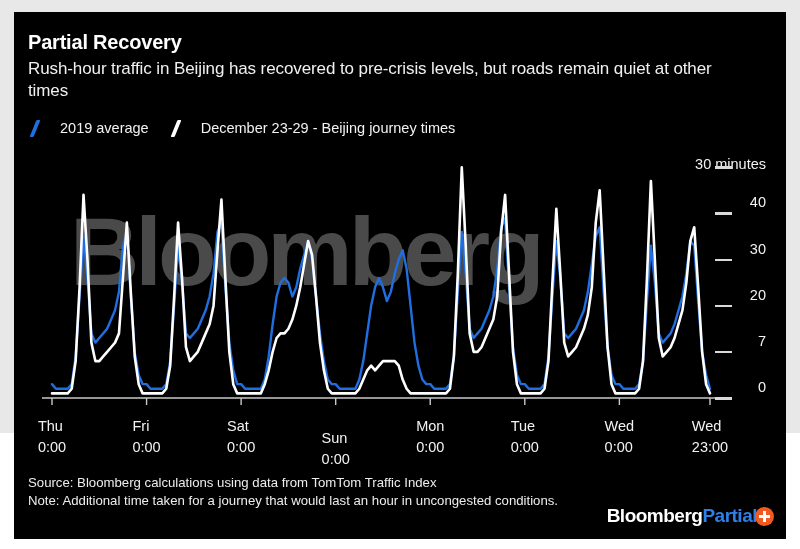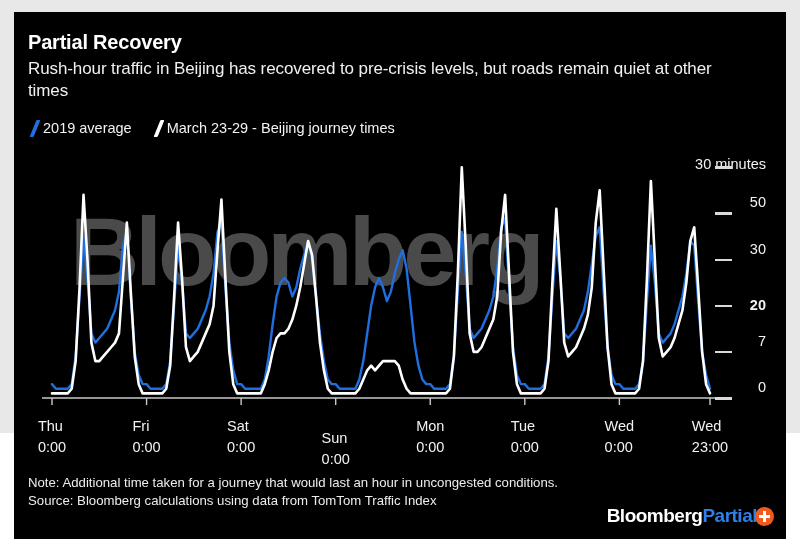--- a/index.html
+++ b/index.html
@@ -44,21 +44,21 @@
   .legend {
     position: absolute;
     left: 14px; top: 108px;
     display: flex;
     align-items: center;
     gap: 9px;
   }
   .legend-item {
     display: flex;
     align-items: center;
-    gap: 0;
+    gap: 17px;
   }
   .legend-item + .legend-item { margin-left: 11px; }
   .legend-swatch {
     display: inline-block;
     width: 15px; height: 15px;
     position: relative;
   }
   .legend-swatch::after {
     content: "";
     position: absolute;
@@ -174,21 +174,21 @@
     <div class="title">Partial Recovery</div>
     <div class="subtitle">Rush-hour traffic in Beijing has recovered to pre-crisis levels, but roads remain quiet at other times</div>
 
     <div class="legend">
       <div class="legend-item">
         <span class="legend-swatch blue"></span>
         <span class="legend-label">2019 average</span>
       </div>
       <div class="legend-item">
         <span class="legend-swatch white"></span>
-        <span class="legend-label">March 23-29 - Beijing journey times</span>
+        <span class="legend-label">December 23-29 - Beijing journey times</span>
       </div>
     </div>
 
     <div class="plot">
       <div class="watermark">Bloomberg</div>
       <div class="axis-title">30 minutes</div>
       <svg class="chart-svg" id="chart-svg" width="744" height="256">
           <line x1="14" x2="688" y1="246" y2="246" stroke="#c9c9c9" stroke-width="1.4"></line>
           <line x1="24" x2="24" y1="246" y2="253" stroke="#c9c9c9" stroke-width="1.4"></line>
           <line x1="118.562874251497" x2="118.562874251497" y1="246" y2="253" stroke="#c9c9c9" stroke-width="1.4"></line>
@@ -200,25 +200,25 @@
           <line x1="682" x2="682" y1="246" y2="253" stroke="#c9c9c9" stroke-width="1.4"></line>
           <path d="M24.00 232.15 L27.94 236.77 L31.88 236.77 L35.82 236.77 L39.76 236.77 L43.70 232.15 L47.64 204.46 L51.58 144.46 L55.52 84.46 L59.46 126.00 L63.40 181.38 L67.34 190.62 L71.28 186.00 L75.22 181.38 L79.16 176.77 L83.10 167.54 L87.04 158.31 L90.98 139.85 L94.92 93.69 L98.86 79.85 L102.80 144.46 L106.74 199.85 L110.68 222.92 L114.62 232.15 L118.56 232.15 L122.50 236.77 L126.44 236.77 L130.38 236.77 L134.32 236.77 L138.26 232.15 L142.20 209.08 L146.14 153.69 L150.08 93.69 L154.02 130.62 L157.96 181.38 L161.90 186.00 L165.84 181.38 L169.78 176.77 L173.72 167.54 L177.66 158.31 L181.60 144.46 L185.54 121.38 L189.49 79.85 L193.43 70.62 L197.37 135.23 L201.31 190.62 L205.25 218.31 L209.19 232.15 L213.13 232.15 L217.07 236.77 L221.01 236.77 L224.95 236.77 L228.89 236.77 L232.83 236.77 L236.77 227.54 L240.71 204.46 L244.65 172.15 L248.59 144.46 L252.53 130.62 L256.47 126.00 L260.41 130.62 L264.35 144.46 L268.29 135.23 L272.23 116.77 L276.17 102.92 L280.11 89.08 L284.05 107.54 L287.99 144.46 L291.93 181.38 L295.87 209.08 L299.81 227.54 L303.75 232.15 L307.69 232.15 L311.63 236.77 L315.57 236.77 L319.51 236.77 L323.45 236.77 L327.39 236.77 L331.33 227.54 L335.27 209.08 L339.21 181.38 L343.15 153.69 L347.09 135.23 L351.03 126.00 L354.97 135.23 L358.91 149.08 L362.85 139.85 L366.79 121.38 L370.73 107.54 L374.67 98.31 L378.61 116.77 L382.55 153.69 L386.49 190.62 L390.43 213.69 L394.37 227.54 L398.31 232.15 L402.25 232.15 L406.19 236.77 L410.13 236.77 L414.07 236.77 L418.01 236.77 L421.95 232.15 L425.89 204.46 L429.83 139.85 L433.77 79.85 L437.71 121.38 L441.65 176.77 L445.59 186.00 L449.53 181.38 L453.47 176.77 L457.41 167.54 L461.35 158.31 L465.29 144.46 L469.23 116.77 L473.17 75.23 L477.11 66.00 L481.05 135.23 L484.99 195.23 L488.93 222.92 L492.87 232.15 L496.81 232.15 L500.75 236.77 L504.69 236.77 L508.63 236.77 L512.57 236.77 L516.51 232.15 L520.46 204.46 L524.40 144.46 L528.34 89.08 L532.28 126.00 L536.22 181.38 L540.16 186.00 L544.10 181.38 L548.04 176.77 L551.98 167.54 L555.92 158.31 L559.86 139.85 L563.80 112.15 L567.74 84.46 L571.68 75.23 L575.62 139.85 L579.56 195.23 L583.50 222.92 L587.44 232.15 L591.38 232.15 L595.32 236.77 L599.26 236.77 L603.20 236.77 L607.14 236.77 L611.08 232.15 L615.02 209.08 L618.96 149.08 L622.90 93.69 L626.84 130.62 L630.78 181.38 L634.72 190.62 L638.66 186.00 L642.60 181.38 L646.54 172.15 L650.48 158.31 L654.42 144.46 L658.36 121.38 L662.30 89.08 L666.24 93.69 L670.18 149.08 L674.12 199.85 L678.06 222.92 L682.00 236.77" fill="none" stroke="#1f6fe0" stroke-width="2.4" stroke-linejoin="round" stroke-linecap="round"></path>
           <path d="M24.00 241.38 L27.94 241.38 L31.88 241.38 L35.82 241.38 L39.76 241.38 L43.70 236.77 L47.64 209.08 L51.58 135.23 L55.52 42.92 L59.46 107.54 L63.40 190.62 L67.34 209.08 L71.28 209.08 L75.22 204.46 L79.16 199.85 L83.10 195.23 L87.04 190.62 L90.98 181.38 L94.92 126.00 L98.86 70.62 L102.80 139.85 L106.74 204.46 L110.68 232.15 L114.62 241.38 L118.56 241.38 L122.50 241.38 L126.44 241.38 L130.38 241.38 L134.32 241.38 L138.26 236.77 L142.20 213.69 L146.14 144.46 L150.08 70.62 L154.02 126.00 L157.96 195.23 L161.90 209.08 L165.84 204.46 L169.78 199.85 L173.72 190.62 L177.66 181.38 L181.60 172.15 L185.54 153.69 L189.49 98.31 L193.43 47.54 L197.37 126.00 L201.31 199.85 L205.25 232.15 L209.19 241.38 L213.13 241.38 L217.07 241.38 L221.01 241.38 L224.95 241.38 L228.89 241.38 L232.83 241.38 L236.77 232.15 L240.71 218.31 L244.65 199.85 L248.59 186.00 L252.53 181.38 L256.47 181.38 L260.41 176.77 L264.35 167.54 L268.29 153.69 L272.23 135.23 L276.17 112.15 L280.11 89.08 L284.05 102.92 L287.99 144.46 L291.93 190.62 L295.87 218.31 L299.81 236.77 L303.75 241.38 L307.69 241.38 L311.63 241.38 L315.57 241.38 L319.51 241.38 L323.45 241.38 L327.39 241.38 L331.33 236.77 L335.27 227.54 L339.21 218.31 L343.15 213.69 L347.09 218.31 L351.03 213.69 L354.97 209.08 L358.91 209.08 L362.85 209.08 L366.79 209.08 L370.73 213.69 L374.67 227.54 L378.61 236.77 L382.55 241.38 L386.49 241.38 L390.43 241.38 L394.37 241.38 L398.31 241.38 L402.25 241.38 L406.19 241.38 L410.13 241.38 L414.07 241.38 L418.01 241.38 L421.95 236.77 L425.89 204.46 L429.83 121.38 L433.77 15.23 L437.71 93.69 L441.65 181.38 L445.59 199.85 L449.53 199.85 L453.47 195.23 L457.41 186.00 L461.35 176.77 L465.29 167.54 L469.23 144.46 L473.17 79.85 L477.11 42.92 L481.05 121.38 L484.99 199.85 L488.93 232.15 L492.87 241.38 L496.81 241.38 L500.75 241.38 L504.69 241.38 L508.63 241.38 L512.57 241.38 L516.51 236.77 L520.46 209.08 L524.40 130.62 L528.34 56.77 L532.28 121.38 L536.22 190.62 L540.16 204.46 L544.10 199.85 L548.04 195.23 L551.98 186.00 L555.92 176.77 L559.86 162.92 L563.80 135.23 L567.74 70.62 L571.68 38.31 L575.62 116.77 L579.56 195.23 L583.50 232.15 L587.44 241.38 L591.38 241.38 L595.32 241.38 L599.26 241.38 L603.20 241.38 L607.14 241.38 L611.08 236.77 L615.02 209.08 L618.96 126.00 L622.90 29.08 L626.84 107.54 L630.78 186.00 L634.72 204.46 L638.66 199.85 L642.60 195.23 L646.54 186.00 L650.48 172.15 L654.42 158.31 L658.36 130.62 L662.30 89.08 L666.24 75.23 L670.18 135.23 L674.12 199.85 L678.06 232.15 L682.00 241.38" fill="none" stroke="#ffffff" stroke-width="2.6" stroke-linejoin="round" stroke-linecap="round"></path>
         </svg>
       <div id="yticks">
           <div class="ytick-dash" style="top: 245px;"></div>
           <div class="ytick-label" style="top: 227px;">0</div>
           <div class="ytick-dash" style="top: 198.846px;"></div>
           <div class="ytick-label" style="top: 180.846px;">7</div>
           <div class="ytick-dash" style="top: 152.692px;"></div>
-          <div class="ytick-label" style="top: 145px; font-weight: bold;">20</div>
+          <div class="ytick-label" style="top: 135px;">20</div>
           <div class="ytick-dash" style="top: 106.538px;"></div>
           <div class="ytick-label" style="top: 88.5385px;">30</div>
           <div class="ytick-dash" style="top: 60.3846px;"></div>
-          <div class="ytick-label" style="top: 42.3846px;">50</div>
+          <div class="ytick-label" style="top: 42.3846px;">40</div>
           <div class="ytick-dash" style="top: 14.2308px;"></div>
         </div>
     </div>
 
     <div class="xlabels" id="xlabels">
         <div class="xlab" style="left: 24px;">
           <div>Thu</div>
           <div>0:00</div>
         </div>
         <div class="xlab" style="left: 118.563px;">
@@ -245,22 +245,22 @@
           <div>Wed</div>
           <div>0:00</div>
         </div>
         <div class="xlab" style="left: 682px;">
           <div>Wed</div>
           <div>23:00</div>
         </div>
       </div>
 
     <div class="footnote">
+      <div>Source: Bloomberg calculations using data from TomTom Traffic Index</div>
       <div>Note: Additional time taken for a journey that would last an hour in uncongested conditions.</div>
-      <div>Source: Bloomberg calculations using data from TomTom Traffic Index</div>
     </div>
 
     <div class="logo">
       <span class="logo-bb">Bloomberg</span>
         <span class="logo-op">Partial</span>
       <span class="logo-badge"></span>
     </div>
 
   </div>
 </div>

